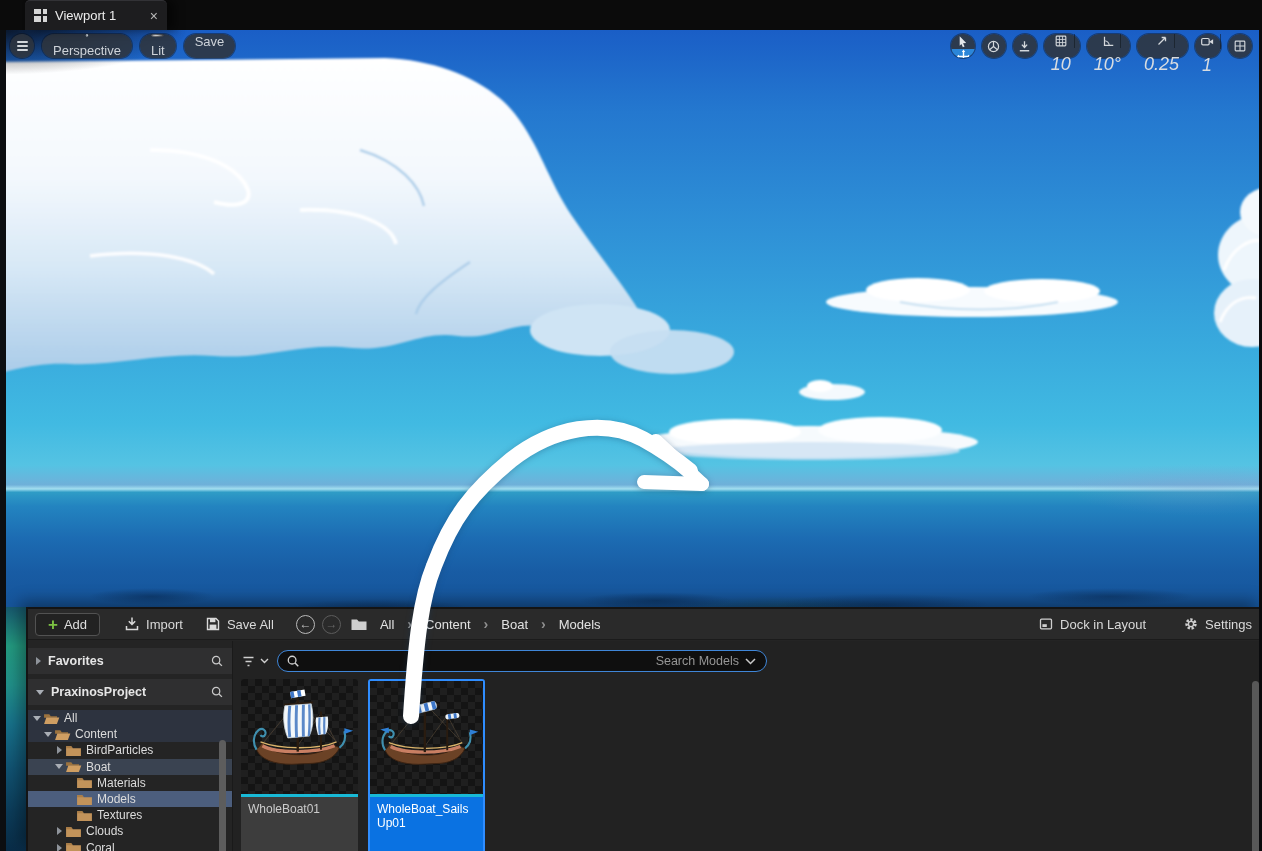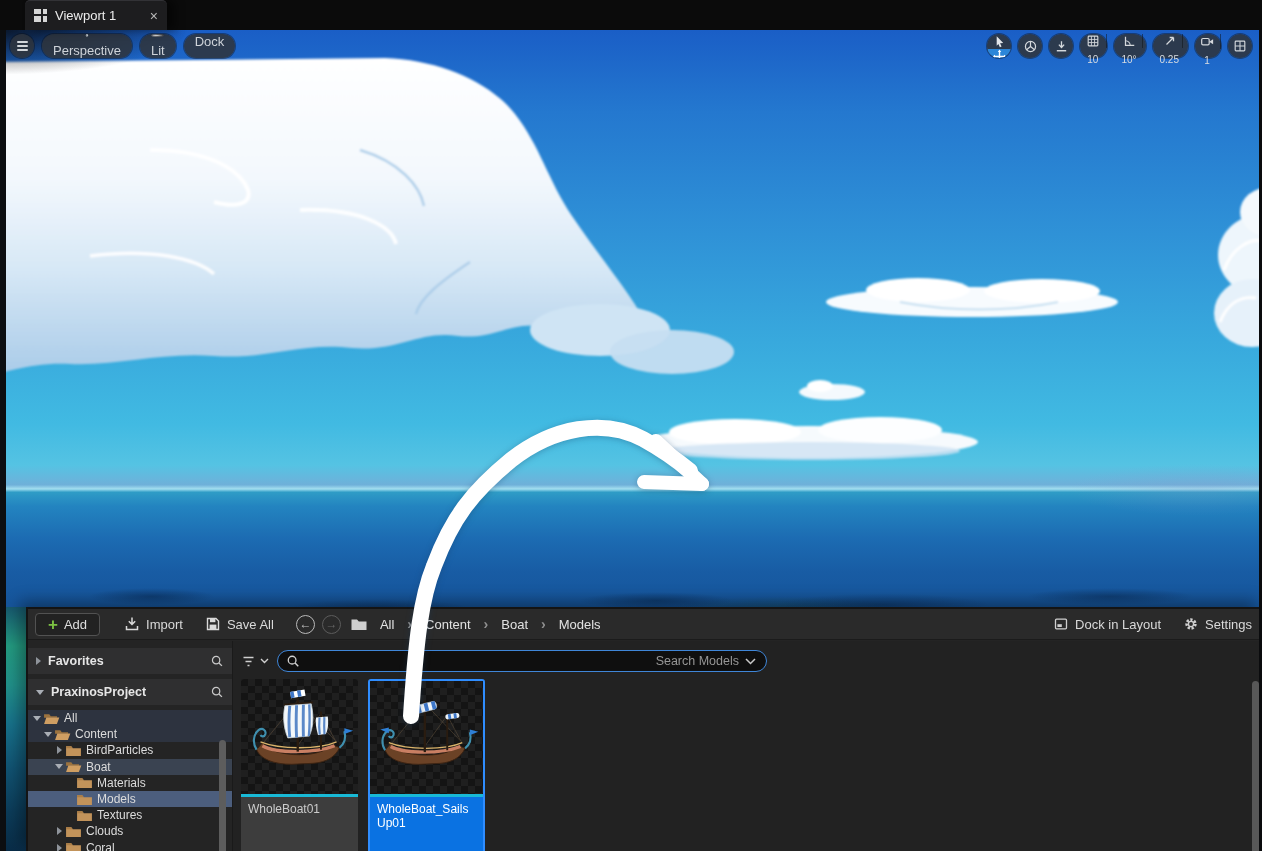--- a/index.html
+++ b/index.html
@@ -41,21 +41,21 @@
   .vp-right { right:10px; gap:7px; }
   .vp-pill, .vp-circle, .seg-group { background:rgba(47,52,60,.88); color:#ced3d9; box-shadow:0 0 0 1px rgba(15,18,24,.45);flex-direction:column; }
   .vp-pill { height:24px; border-radius:12px; display:flex; align-items:center; padding:0 11px; gap:6px; font-size:13px; }
   .vp-circle { width:24px; height:24px; border-radius:50%; display:flex; align-items:center; justify-content:center; }
   .seg-group { height:24px; border-radius:12px; display:flex; overflow:hidden; }
   .seg { width:24px; height:24px; display:flex; align-items:center; justify-content:center; }
   .seg + .seg { border-left:1px solid rgba(14,17,22,.55); }
   .seg.active { background:#2b86d9; }
   .vp-pill.split { padding:0; }
   .vp-pill.split .ic { width:26px; height:24px; display:flex; align-items:center; justify-content:center; border-right:1px solid rgba(14,17,22,.5); }
-  .vp-pill.split .val { padding:0 9px 0 7px; font-size:10px; color:#d8dce0; }
+  .vp-pill.split .val { padding:0 9px 0 7px; font-size:18px; color:#d8dce0;font-style:italic; }
   .hamburger { display:flex; flex-direction:column; gap:2.5px; }
   .hamburger i { width:11px; height:1.8px; background:#d2d6da; border-radius:1px; }
   .lit-sphere { width:13px; height:13px; border-radius:50%; background:radial-gradient(circle at 35% 30%, #ececec 0%, #b9bcc0 35%, #6f7276 80%); box-shadow:inset 0 0 0 1px rgba(30,32,36,.6); }
   svg.icon { display:block; }
 
   
   .arrow-overlay { position:absolute; left:0; top:0; width:1262px; height:851px; z-index:50; pointer-events:none; }
 
   
   .edge-left { position:absolute; left:0; top:30px; width:6px; height:821px; background:#0c0e11; z-index:30; }
@@ -69,21 +69,21 @@
   .cb-toolbar { position:absolute; left:0; top:0; right:0; height:31px; background:#2a2a2a; border-bottom:1px solid #1b1b1b;
     display:flex; align-items:center; padding:0 10px 0 7px; color:#dedede; font-size:13px; white-space:nowrap; }
   .add-btn { height:23px; background:#222; border:1px solid #525252; border-radius:4px; display:flex; align-items:center; padding:0 12px; gap:6px; }
   .add-plus { color:#7cc143; font-size:17px; font-weight:bold; line-height:1; }
   .tb-item { display:flex; align-items:center; gap:6px; color:#d9d9d9; }
   .nav-circle { width:19px; height:19px; border-radius:50%; border:1.5px solid #b9b9b9; display:flex; align-items:center; justify-content:center; color:#c4c4c4; font-size:12px; line-height:1; }
   .nav-circle.disabled { border-color:#5c5c5c; color:#676767; }
   .crumbs { display:flex; align-items:center; gap:13px; margin-left:12px; }
   .crumb { color:#e2e2e2; }
   .crumb-sep { color:#909090; font-size:14px; font-weight:bold; }
-  .cb-right { margin-left:auto; display:flex; align-items:center; gap:22px; color:#cfcfcf; }
+  .cb-right { margin-left:auto; display:flex; align-items:center; gap:37px; color:#cfcfcf; }
 
   .cb-body { position:absolute; left:0; top:32px; right:0; bottom:0; background:#212121; }
   .cb-sidebar { position:absolute; left:0; top:0; bottom:0; width:205px; background:#242424; border-right:1px solid #1a1a1a; padding-top:7px; }
   .side-header { height:26px; background:#2f2f30; display:flex; align-items:center; padding:0 8px; gap:7px; margin-bottom:5px; }
   .side-header .lbl { color:#e6e6e6; font-size:12.5px; font-weight:bold; flex:1; }
   .tree { position:relative; margin-top:3px; }
   .tree-row { height:16.2px; display:flex; align-items:center; font-size:12px; color:#dcdcdc; }
   .tree-row .arrow { width:10px; display:flex; justify-content:center; }
   .tree-row .ficon { margin:0 4px 0 1px; display:flex; }
   .state-path { background:#2d333f; }
@@ -200,21 +200,21 @@
           <path d="M8 1.5 L14 4.7 L8 7.9 L2 4.7 Z" fill="#e3e7ea"></path>
           <path d="M8 7.9 L8 14.5 L2 11.3 L2 4.7 Z" fill="#8e949b"></path>
         </svg>
         <span>Perspective</span>
       </div>
       <div class="vp-pill">
         <span class="lit-sphere"></span>
         <span>Lit</span>
       </div>
       <div class="vp-pill">
-        <span>Dock</span>
+        <span>Save</span>
       </div>
     </div>
 
     <div class="vp-right">
       <div class="seg-group">
         <div class="seg">
           <svg class="icon" width="15" height="15" viewBox="0 0 16 16">
             <path d="M5 2.5 L12 9.5 L8.6 9.9 L10.2 13.4 L8.4 14.2 L6.8 10.7 L5 12.5 Z" fill="#e2e6ea"></path>
             </svg>
         </div>

